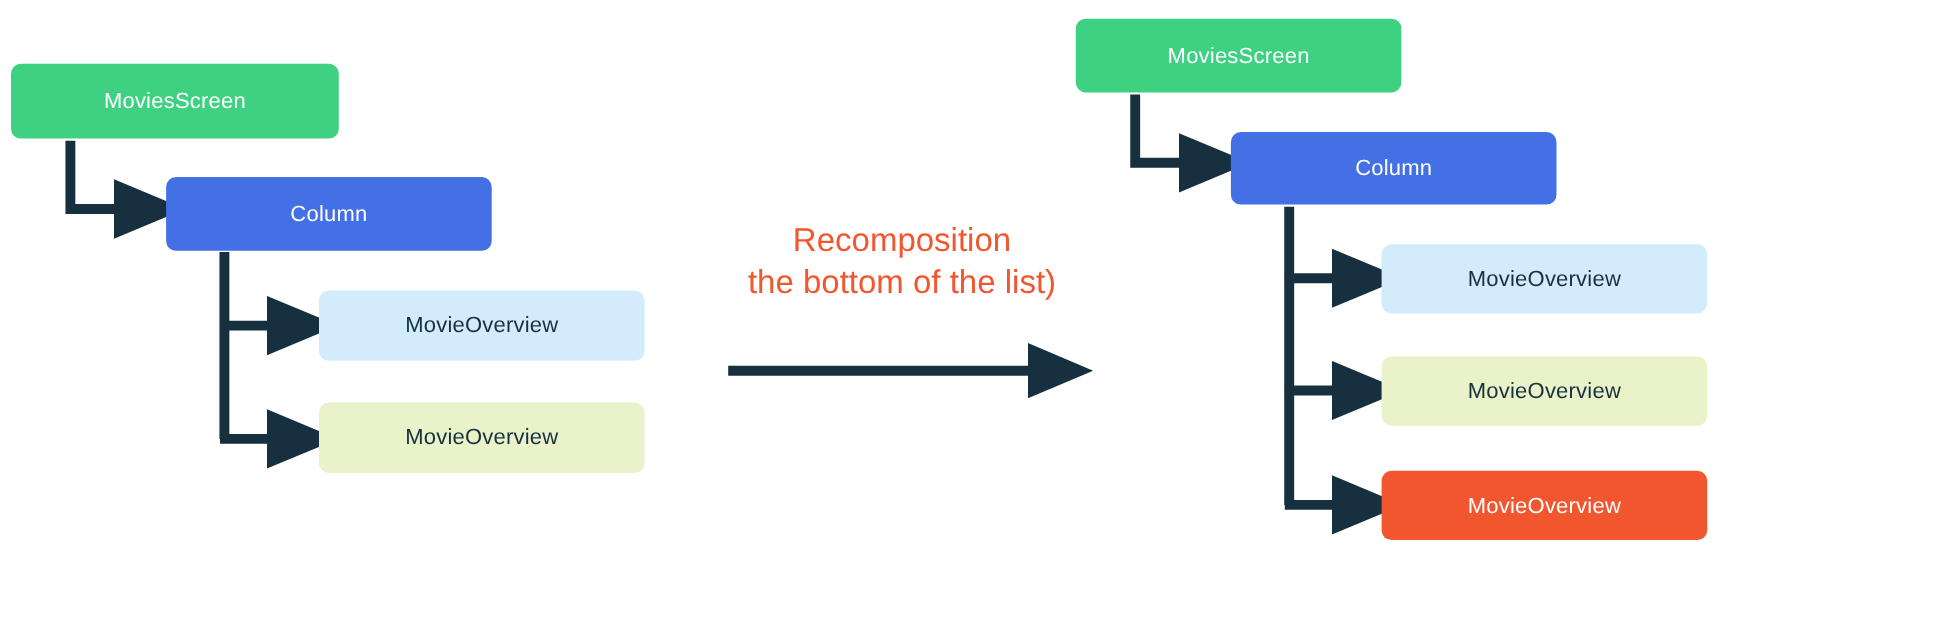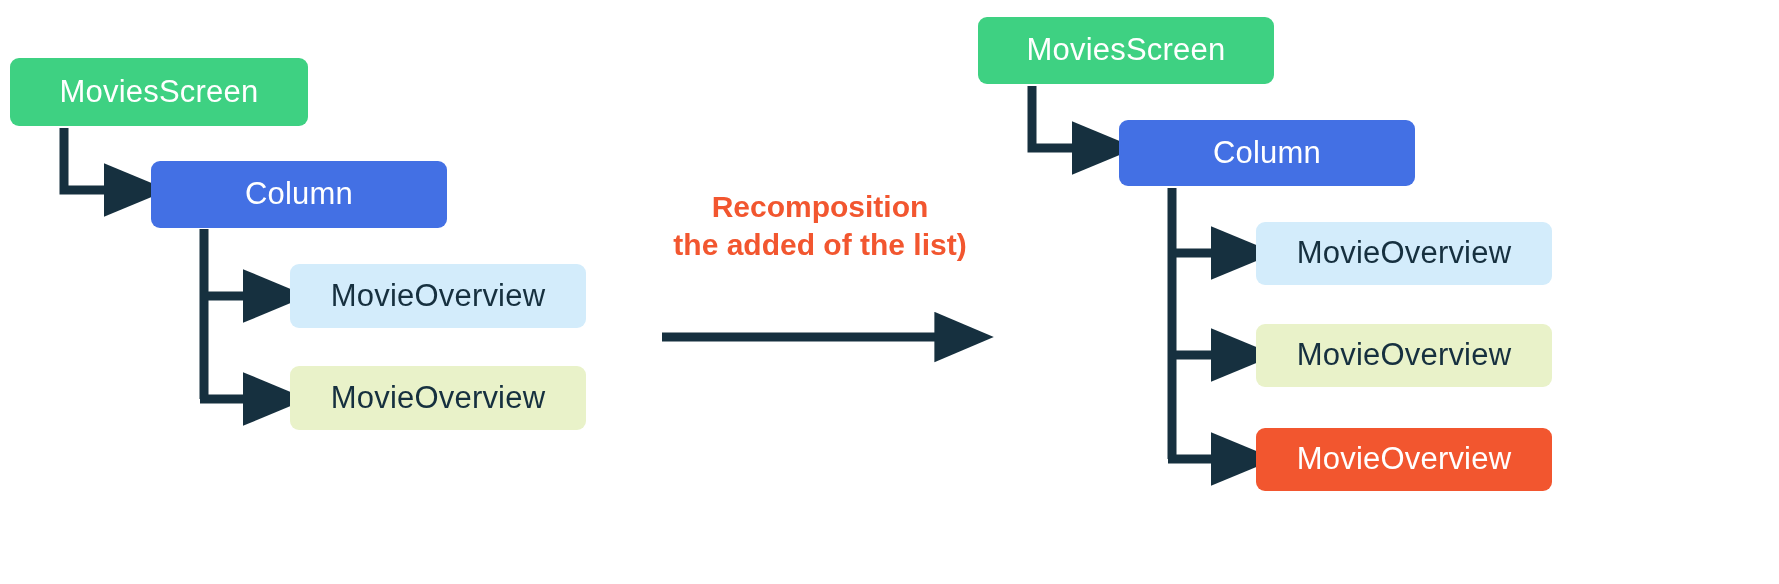--- a/index.html
+++ b/index.html
@@ -19,21 +19,21 @@
     background: #ffffff;
     overflow: hidden;
   }
   .node {
     position: absolute;
     display: flex;
     align-items: center;
     justify-content: center;
     border-radius: 9px;
     box-sizing: border-box;
-    font-size: 31px;
+    font-size: 20px;
     line-height: 1.1;
     letter-spacing: 0.2px;
     white-space: nowrap;
     user-select: none;
     text-align: center;
   }
   .svg-layer {
     position: absolute;
     left: 0;
     top: 0;
@@ -104,23 +104,23 @@
   </div>
 
   <div class="node" style="left: 290px; top: 264px; width: 296px; height: 64px; background-color: rgb(211, 236, 251); color: rgb(22, 48, 63);">
     <span>MovieOverview</span>
   </div>
 
   <div class="node" style="left: 290px; top: 366px; width: 296px; height: 64px; background-color: rgb(233, 242, 201); color: rgb(22, 48, 63);">
     <span>MovieOverview</span>
   </div>
 
-  <div class="transition-label" style="left: 660px; top: 188px; width: 320px; color: rgb(242, 86, 47); font-weight: bold;">
+  <div class="transition-label" style="left: 660px; top: 200px; width: 320px; color: rgb(242, 86, 47);">
     <span>Recomposition</span>
-    <span>the added of the list)</span>
+    <span>the bottom of the list)</span>
   </div>
 
   <div class="node" style="left: 978px; top: 17px; width: 296px; height: 67px; background-color: rgb(62, 209, 130); color: rgb(255, 255, 255);">
     <span>MoviesScreen</span>
   </div>
 
   <div class="node" style="left: 1119px; top: 120px; width: 296px; height: 66px; background-color: rgb(67, 112, 228); color: rgb(255, 255, 255);">
     <span>Column</span>
   </div>
 

